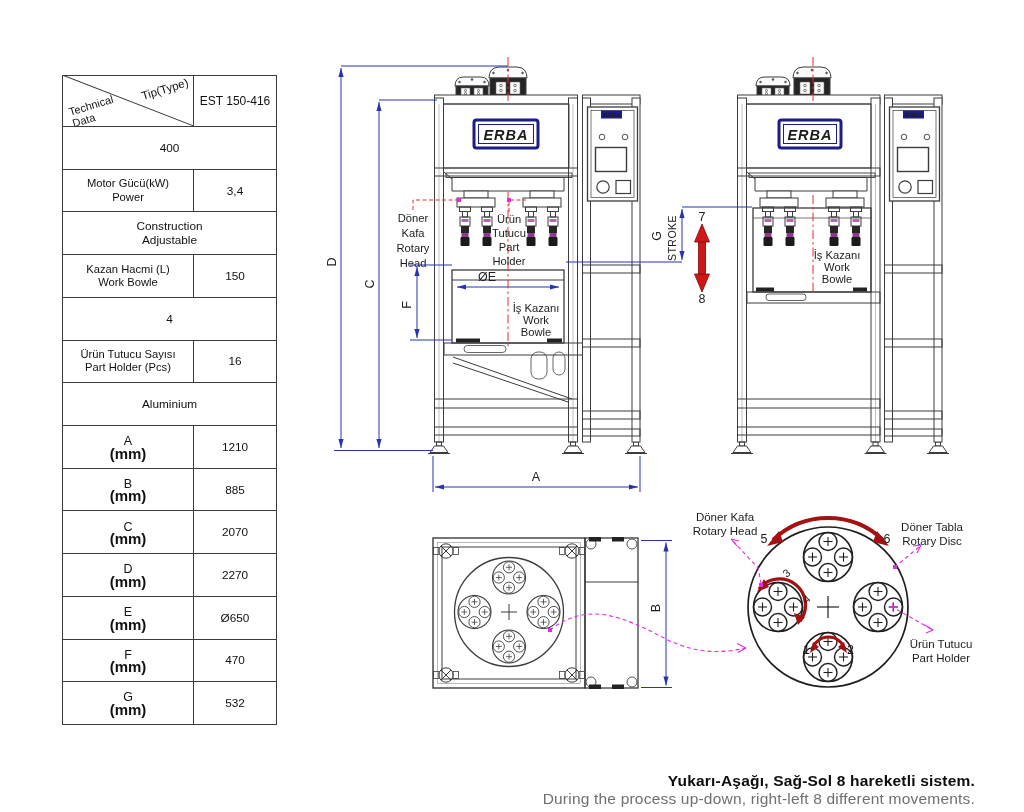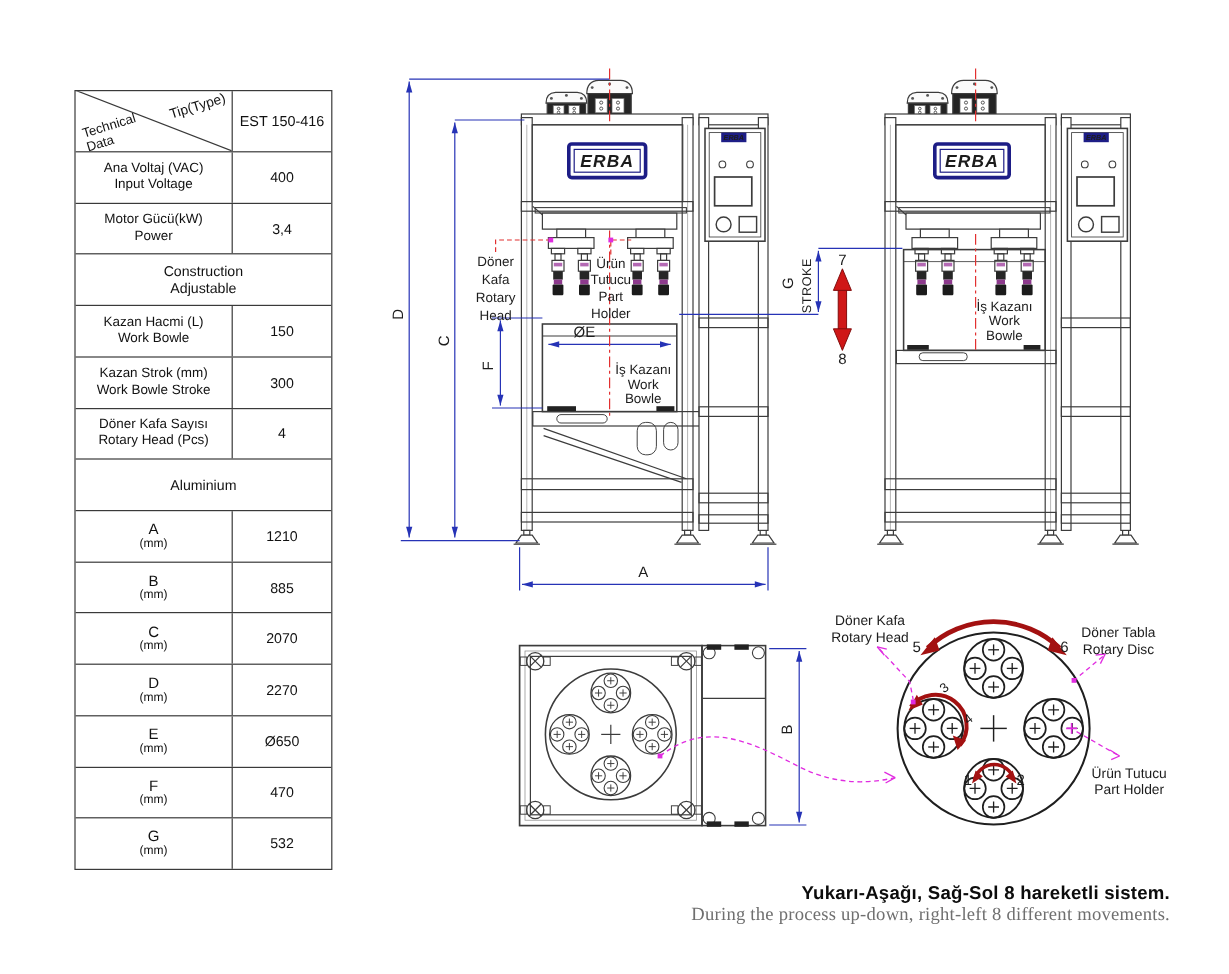--- a/index.html
+++ b/index.html
@@ -11,32 +11,32 @@
   
   .spec-table{position:absolute;left:62px;top:75px;width:213px;height:648px;border:1.6px solid #3a3a3a;
     display:flex;flex-direction:column;background:#fff;}
   .trow{display:flex;flex:1;border-top:1.4px solid #3a3a3a;min-height:0;}
   .trow.header{border-top:none;flex:0 0 50px;}
   .cl{width:130px;border-right:1.4px solid #3a3a3a;display:flex;flex-direction:column;align-items:center;
     justify-content:center;text-align:center;font-size:11.2px;line-height:13.5px;}
   .cv{flex:1;display:flex;flex-direction:column;align-items:center;justify-content:center;
     font-size:11.8px;line-height:14px;text-align:center;}
   .letter{font-size:12.5px;}
-  .mm{font-size:10px;line-height:10px;}
+  .mm{font-size:15px;line-height:10px;font-weight:bold;}
   .hc{position:relative;overflow:hidden;}
   .hc::after{content:'';position:absolute;left:-5px;top:24.2px;width:140px;height:1.4px;background:#3a3a3a;
     transform:rotate(21.2deg);}
   .hc .tech{position:absolute;left:7px;bottom:3px;transform:rotate(-17deg);font-size:11px;line-height:11.5px;text-align:left;}
   .hc .tip{position:absolute;right:4px;top:7px;transform:rotate(-17deg);font-size:11.5px;}
   .hv{font-size:12px;}
 
   
-  .caption{position:absolute;top:736px;right:49px;text-align:right;font-size:15.5px;line-height:18px;letter-spacing:.2px;}
+  .caption{position:absolute;top:772px;right:49px;text-align:right;font-size:15.5px;line-height:18px;letter-spacing:.2px;}
   .caption .l1{font-weight:bold;color:#0c0c0c;}
-  .caption .l2{color:#6f6f6f;font-family:Liberation Serif, serif;}
+  .caption .l2{color:#6f6f6f;}
 </style>
 </head>
 <body>
 
 <div class="stage">
 
 <svg class="draw" width="1024" height="812" viewBox="0 0 1024 812">
 <defs>
   <marker id="ab" viewBox="0 0 10 6" markerWidth="10" markerHeight="6" refX="9.5" refY="3" orient="auto-start-reverse" markerUnits="userSpaceOnUse">
     <path d="M0.5,0.4 L9.5,3 L0.5,5.6 Z" fill="#2633b6"></path>
@@ -635,24 +635,20 @@
       <span class="tip">Tip(Type)</span>
       <span class="tech">
         <span>Technical</span><br>
         <span>Data</span>
       </span>
     </div>
     <div class="cv hv">EST 150-416</div>
   </div>
 
   <div class="trow">
-        <div class="cl">
-          <span>Ana Voltaj (VAC)</span>
-          <span>Input Voltage</span>
-        </div>
         <div class="cv">
           <span>400</span>
         </div>
       </div>
   <div class="trow">
         <div class="cl">
           <span>Motor Gücü(kW)</span>
           <span>Power</span>
         </div>
         <div class="cv">
@@ -668,35 +664,31 @@
   <div class="trow">
         <div class="cl">
           <span>Kazan Hacmi (L)</span>
           <span>Work Bowle</span>
         </div>
         <div class="cv">
           <span>150</span>
         </div>
       </div>
   <div class="trow">
-        <div class="cl">
-          <span>Kazan Strok (mm)</span>
-          <span>Work Bowle Stroke</span>
-        </div>
-        <div class="cv">
-          <span>300</span>
-        </div>
-      </div>
-  <div class="trow">
-        <div class="cl">
-          <span>Döner Kafa Sayısı</span>
-          <span>Rotary Head (Pcs)</span>
-        </div>
         <div class="cv">
           <span>4</span>
+        </div>
+      </div>
+  <div class="trow">
+        <div class="cl">
+          <span>Ürün Tutucu Sayısı</span>
+          <span>Part Holder (Pcs)</span>
+        </div>
+        <div class="cv">
+          <span>16</span>
         </div>
       </div>
   <div class="trow">
         <div class="cv">
           <span>Aluminium</span>
         </div>
       </div>
   <div class="trow">
         <div class="cl">
           <span class="letter">A</span>

